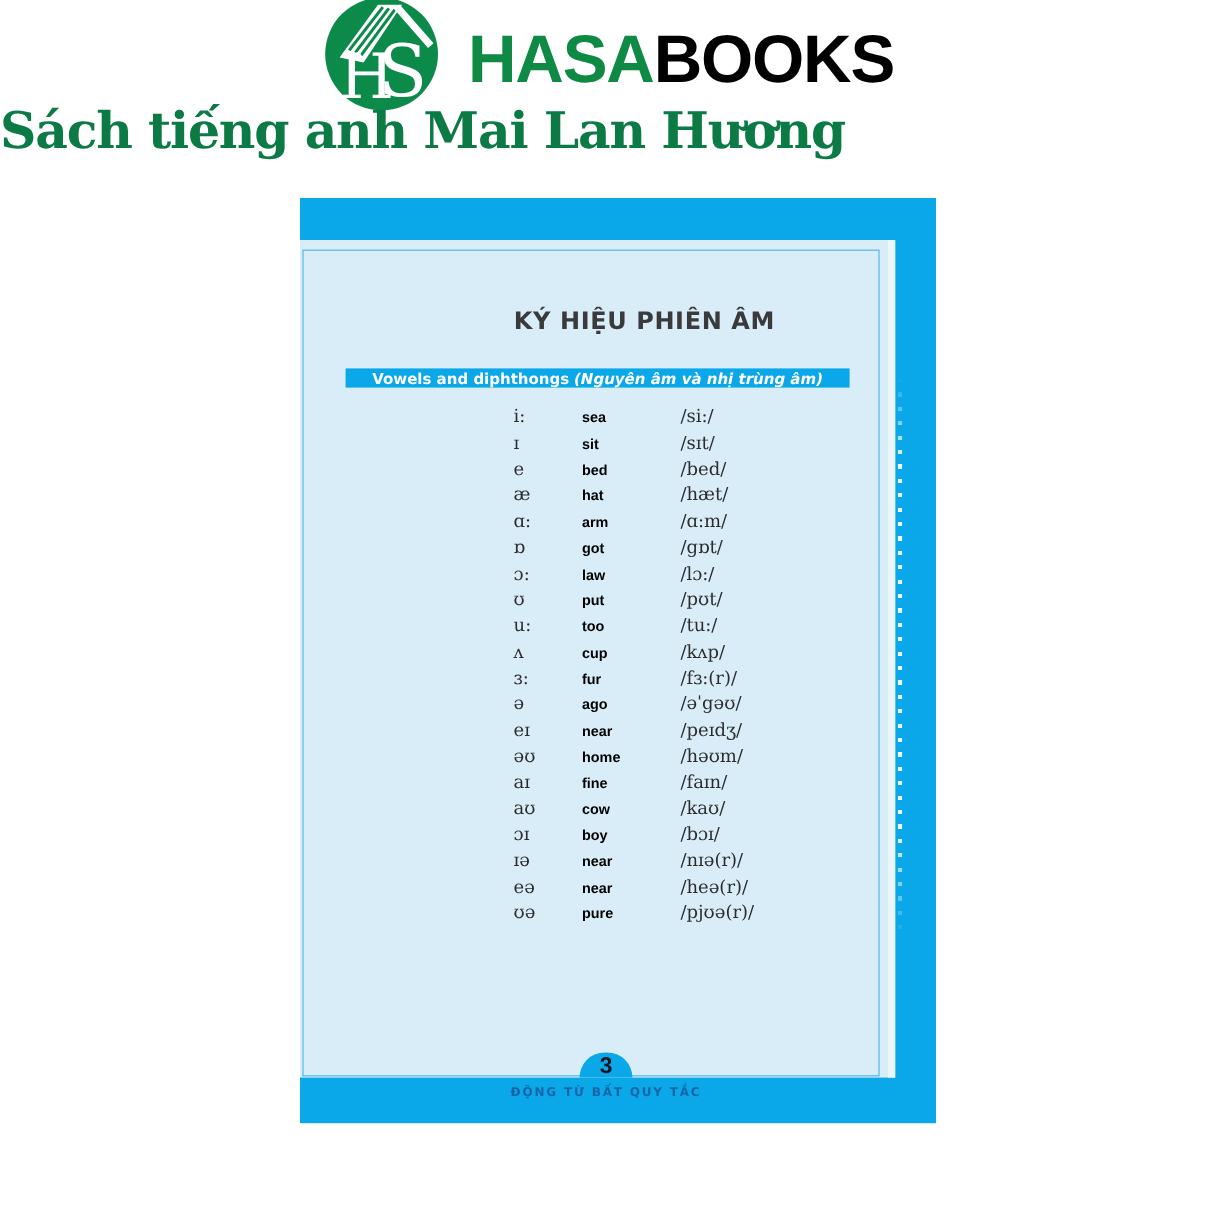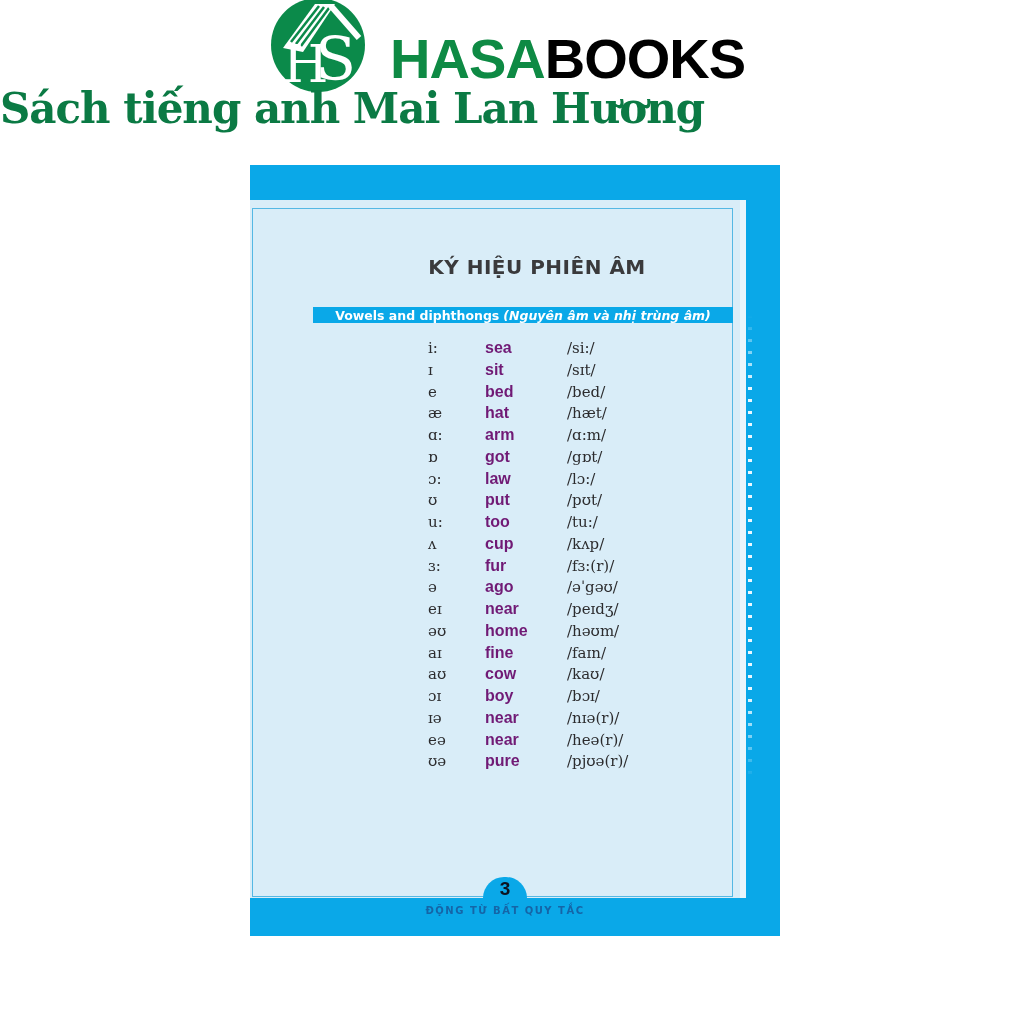--- a/index.html
+++ b/index.html
@@ -4,21 +4,21 @@
 <style>
   html,body{margin:0;padding:0;}
   body{
     width:1024px;height:1024px;background:#ffffff;position:relative;
     font-family:"Liberation Sans",sans-serif;overflow:hidden;
   }
   
   .brand-row{position:absolute;left:0;top:0;width:1024px;height:96px;}
   .logo-icon{position:absolute;left:261px;top:-4px;width:120px;height:98px;}
   .wordmark{
-    position:absolute;left:390px;top:16px;height:84px;display:flex;align-items:center;
+    position:absolute;left:390px;top:6px;height:84px;display:flex;align-items:center;
     font-weight:800;font-size:56px;letter-spacing:-1px;white-space:nowrap;
   }
   .wordmark .primary{color:#0e8a44;}
   .wordmark .secondary{color:#000000;}
   .tagline{
     position:absolute;left:0;top:84px;width:1024px;text-align:left;
     font-family:"DejaVu Serif","Liberation Serif",serif;font-weight:700;
     font-size:42px;letter-spacing:-1px;color:#0b7a44;
   }
   
@@ -50,31 +50,30 @@
     position:absolute;left:0;top:90px;width:510px;text-align:center;z-index:2;
     font-weight:700;font-size:20px;letter-spacing:.5px;color:#3a3a3c;
     font-family:"DejaVu Sans","Liberation Sans",sans-serif;
     margin-left:32px;
   }
   .section-banner{
     position:absolute;left:38px;top:142px;width:420px;height:16px;z-index:2;
     background:#0aa8e8;display:flex;align-items:center;justify-content:center;
     color:#ffffff;font-weight:700;font-size:12.5px;white-space:nowrap;
     font-family:"DejaVu Sans","Liberation Sans",sans-serif;
-    margin-left:25px;
   }
   .section-banner .vi{font-style:italic;margin-left:4px;}
   .phonetic-table{position:absolute;left:178px;top:172px;z-index:2;}
   .ph-row{display:flex;height:21.75px;align-items:baseline;line-height:21.75px;}
   .ph-symbol{
     width:57px;font-family:"DejaVu Serif","Liberation Serif",serif;
     font-size:15px;color:#2c2c2e;
   }
   .ph-word{
-    width:62px;font-weight:700;font-size:16px;color:#701a75;
+    width:62px;font-weight:700;font-size:12px;color:#000000;
     font-family:"Liberation Sans",sans-serif;
   }
   .ph-trans{
     font-family:"DejaVu Serif","Liberation Serif",serif;
     font-size:15px;color:#2c2c2e;white-space:nowrap;margin-left:20px;
   }
   .page-num-tab{
     position:absolute;left:233px;top:712px;width:44px;height:21px;z-index:3;
     background:#0aa8e8;border-radius:44px 44px 0 0;text-align:center;
   }

